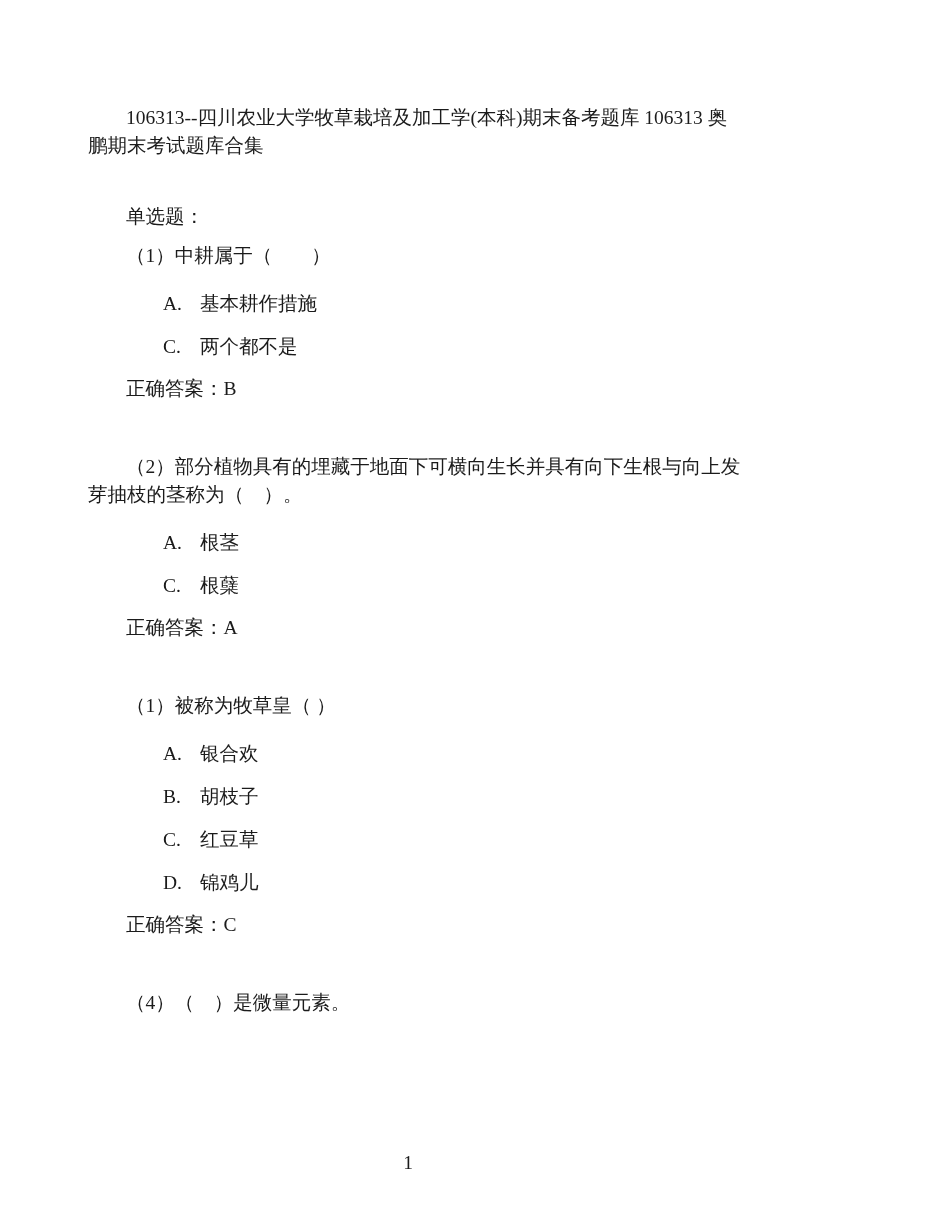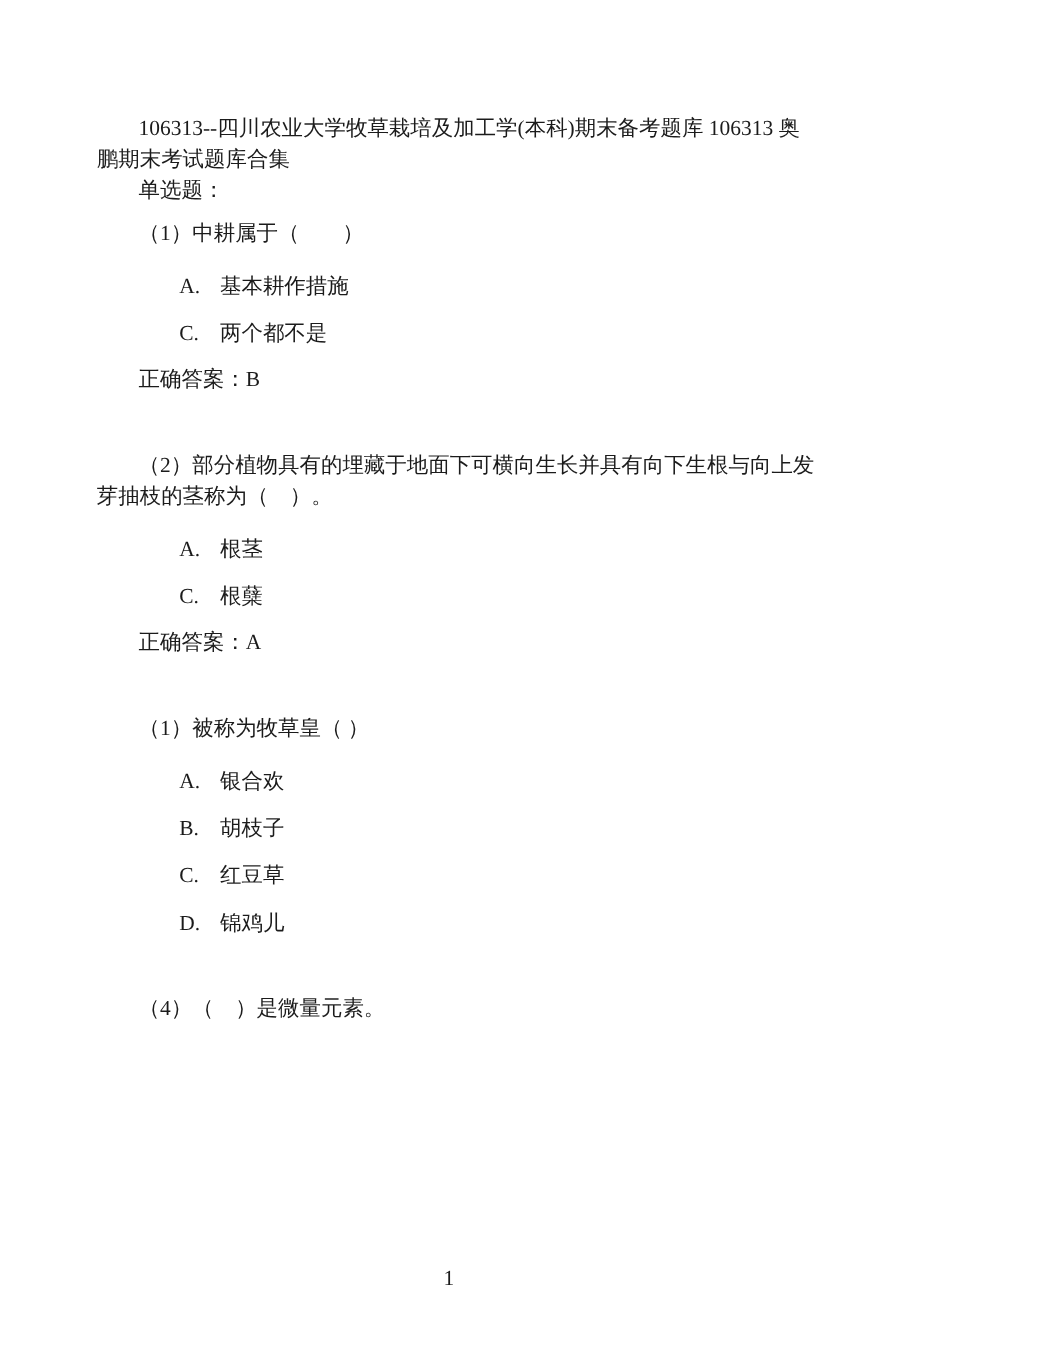--- a/index.html
+++ b/index.html
@@ -25,20 +25,21 @@
     font-size: 19.5px;
     line-height: 28px;
   }
   p { margin: 0; }
 
   .title {
     margin-top: 104px;
     text-indent: 38px;
   }
   .heading {
+    margin-top: 43px;
     text-indent: 38px;
   }
   .stem {
     margin-top: 11px;
     text-indent: 38px;
   }
   .stem-gap {
     margin-top: 50px;
   }
   .option {
@@ -115,20 +116,23 @@
         <p class="option">
           <span class="letter">B.</span><span>胡枝子</span>
         </p>
         <p class="option">
           <span class="letter">C.</span><span>红豆草</span>
         </p>
         <p class="option">
           <span class="letter">D.</span><span>锦鸡儿</span>
         </p>
       </div>
+      <p class="answer">
+        <span>正确答案：</span><span>C</span>
+      </p>
     </section>
 
     <section>
       <p class="stem stem-gap">（4）（　）是微量元素。</p>
     </section>
 
   </div>
 
   <div class="page-number">1</div>
 </div>

